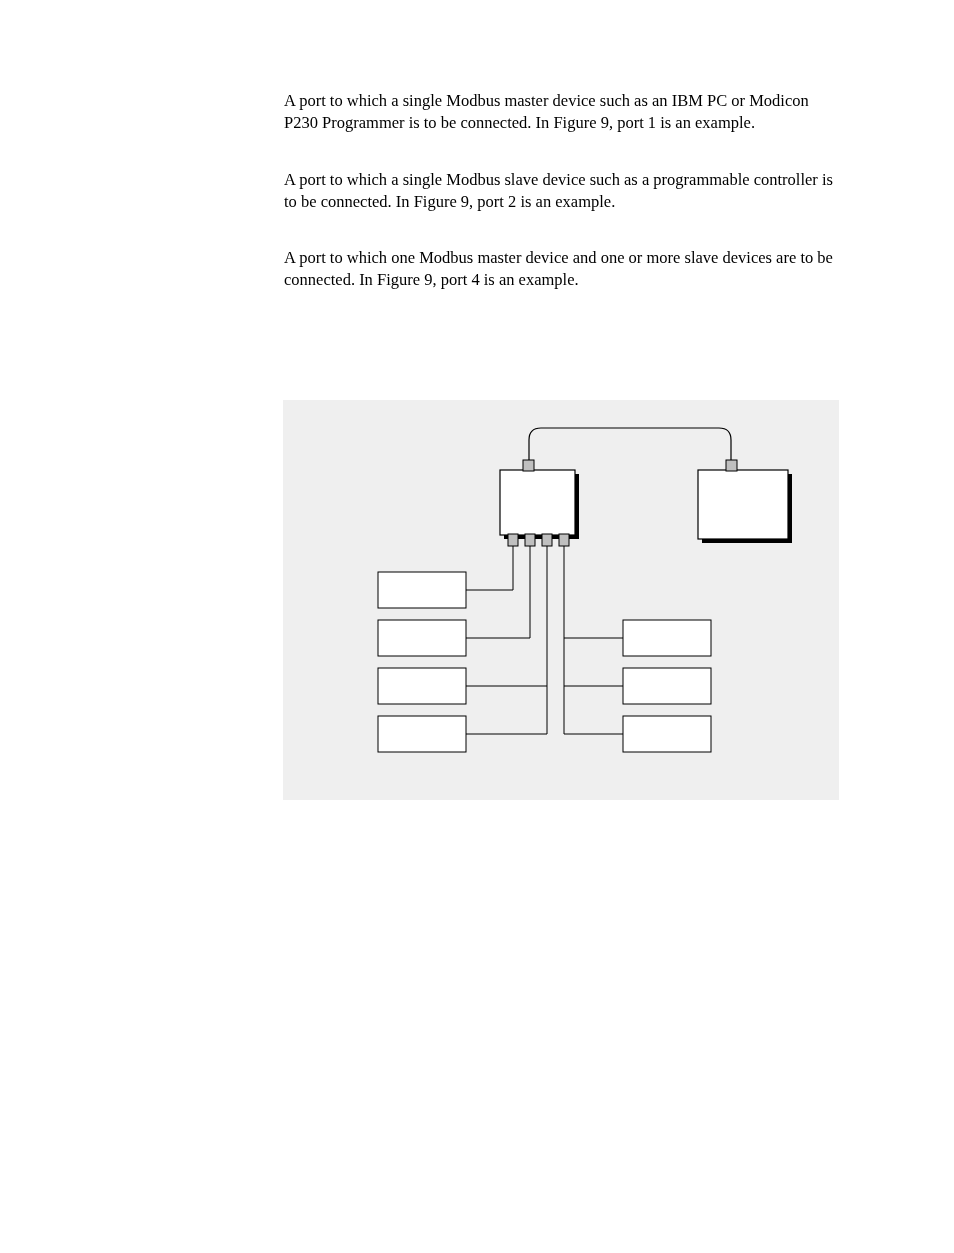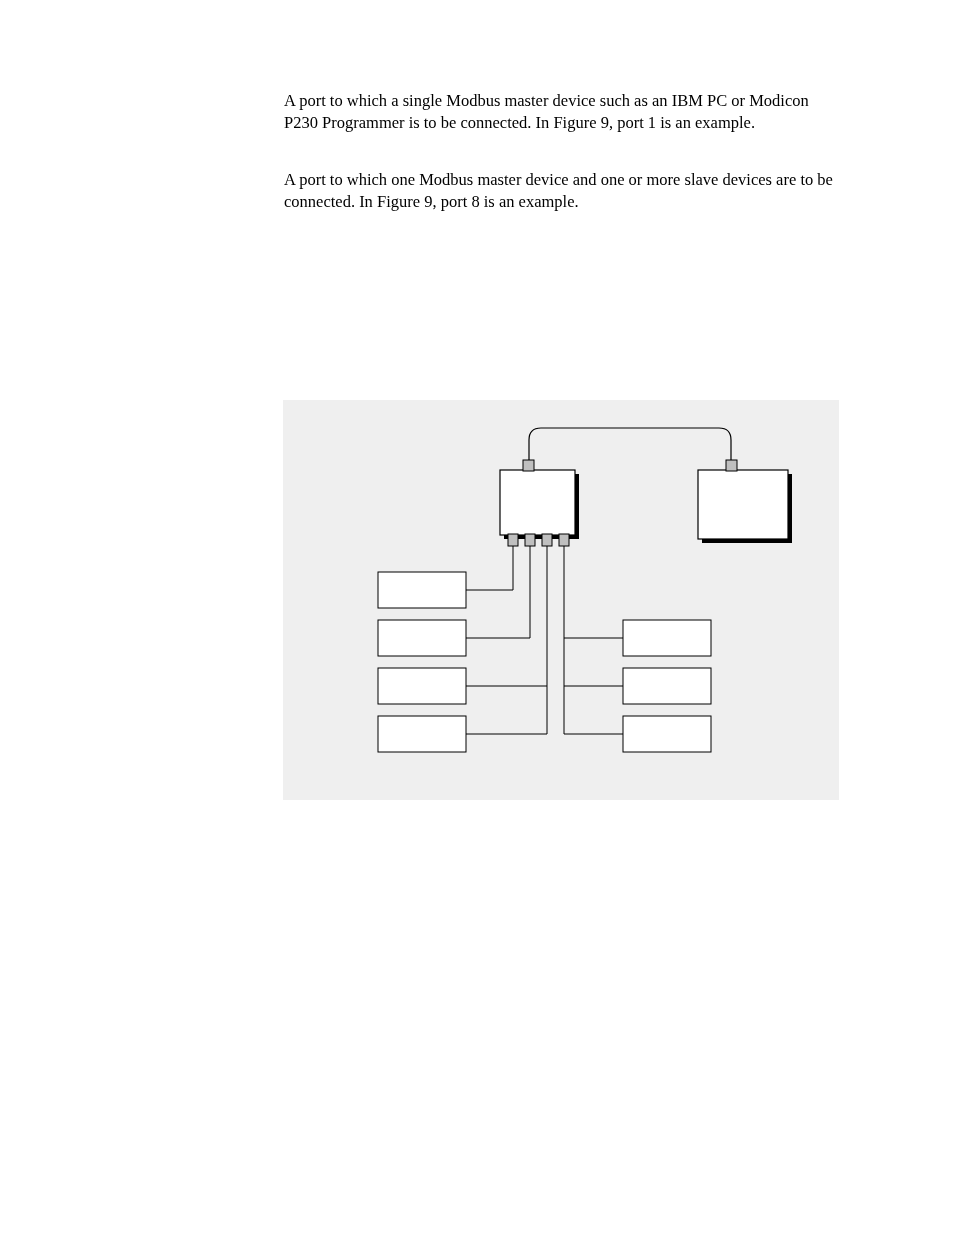--- a/index.html
+++ b/index.html
@@ -35,21 +35,22 @@
     left: 0;
     top: 0;
   }
 </style>
 </head>
 <body>
 
 <div class="page">
 
   <p class="para">A port to which a single Modbus master device such as an IBM PC or Modicon P230 Programmer is to be connected.  In Figure 9, port 1 is an example.</p>
-  <p class="para">A port to which one Modbus master device and one or more slave devices are to be connected.  In Figure 9, port 8 is an example.</p>
+  <p class="para">A port to which a single Modbus slave device such as a programmable controller is to be connected.  In Figure 9, port 2 is an example.</p>
+  <p class="para">A port to which one Modbus master device and one or more slave devices are to be connected.  In Figure 9, port 4 is an example.</p>
 
   <div class="figure-area">
     <svg class="figure-svg" width="556" height="400">
 
       <rect x="221" y="74" width="75" height="65" fill="#000"></rect>
 
       <rect x="217" y="70" width="75" height="65" fill="#fff" stroke="#000" stroke-width="1.2"></rect>
 
       <rect x="240" y="60" width="11" height="11" fill="#bfbfbf" stroke="#000" stroke-width="1"></rect>
 

